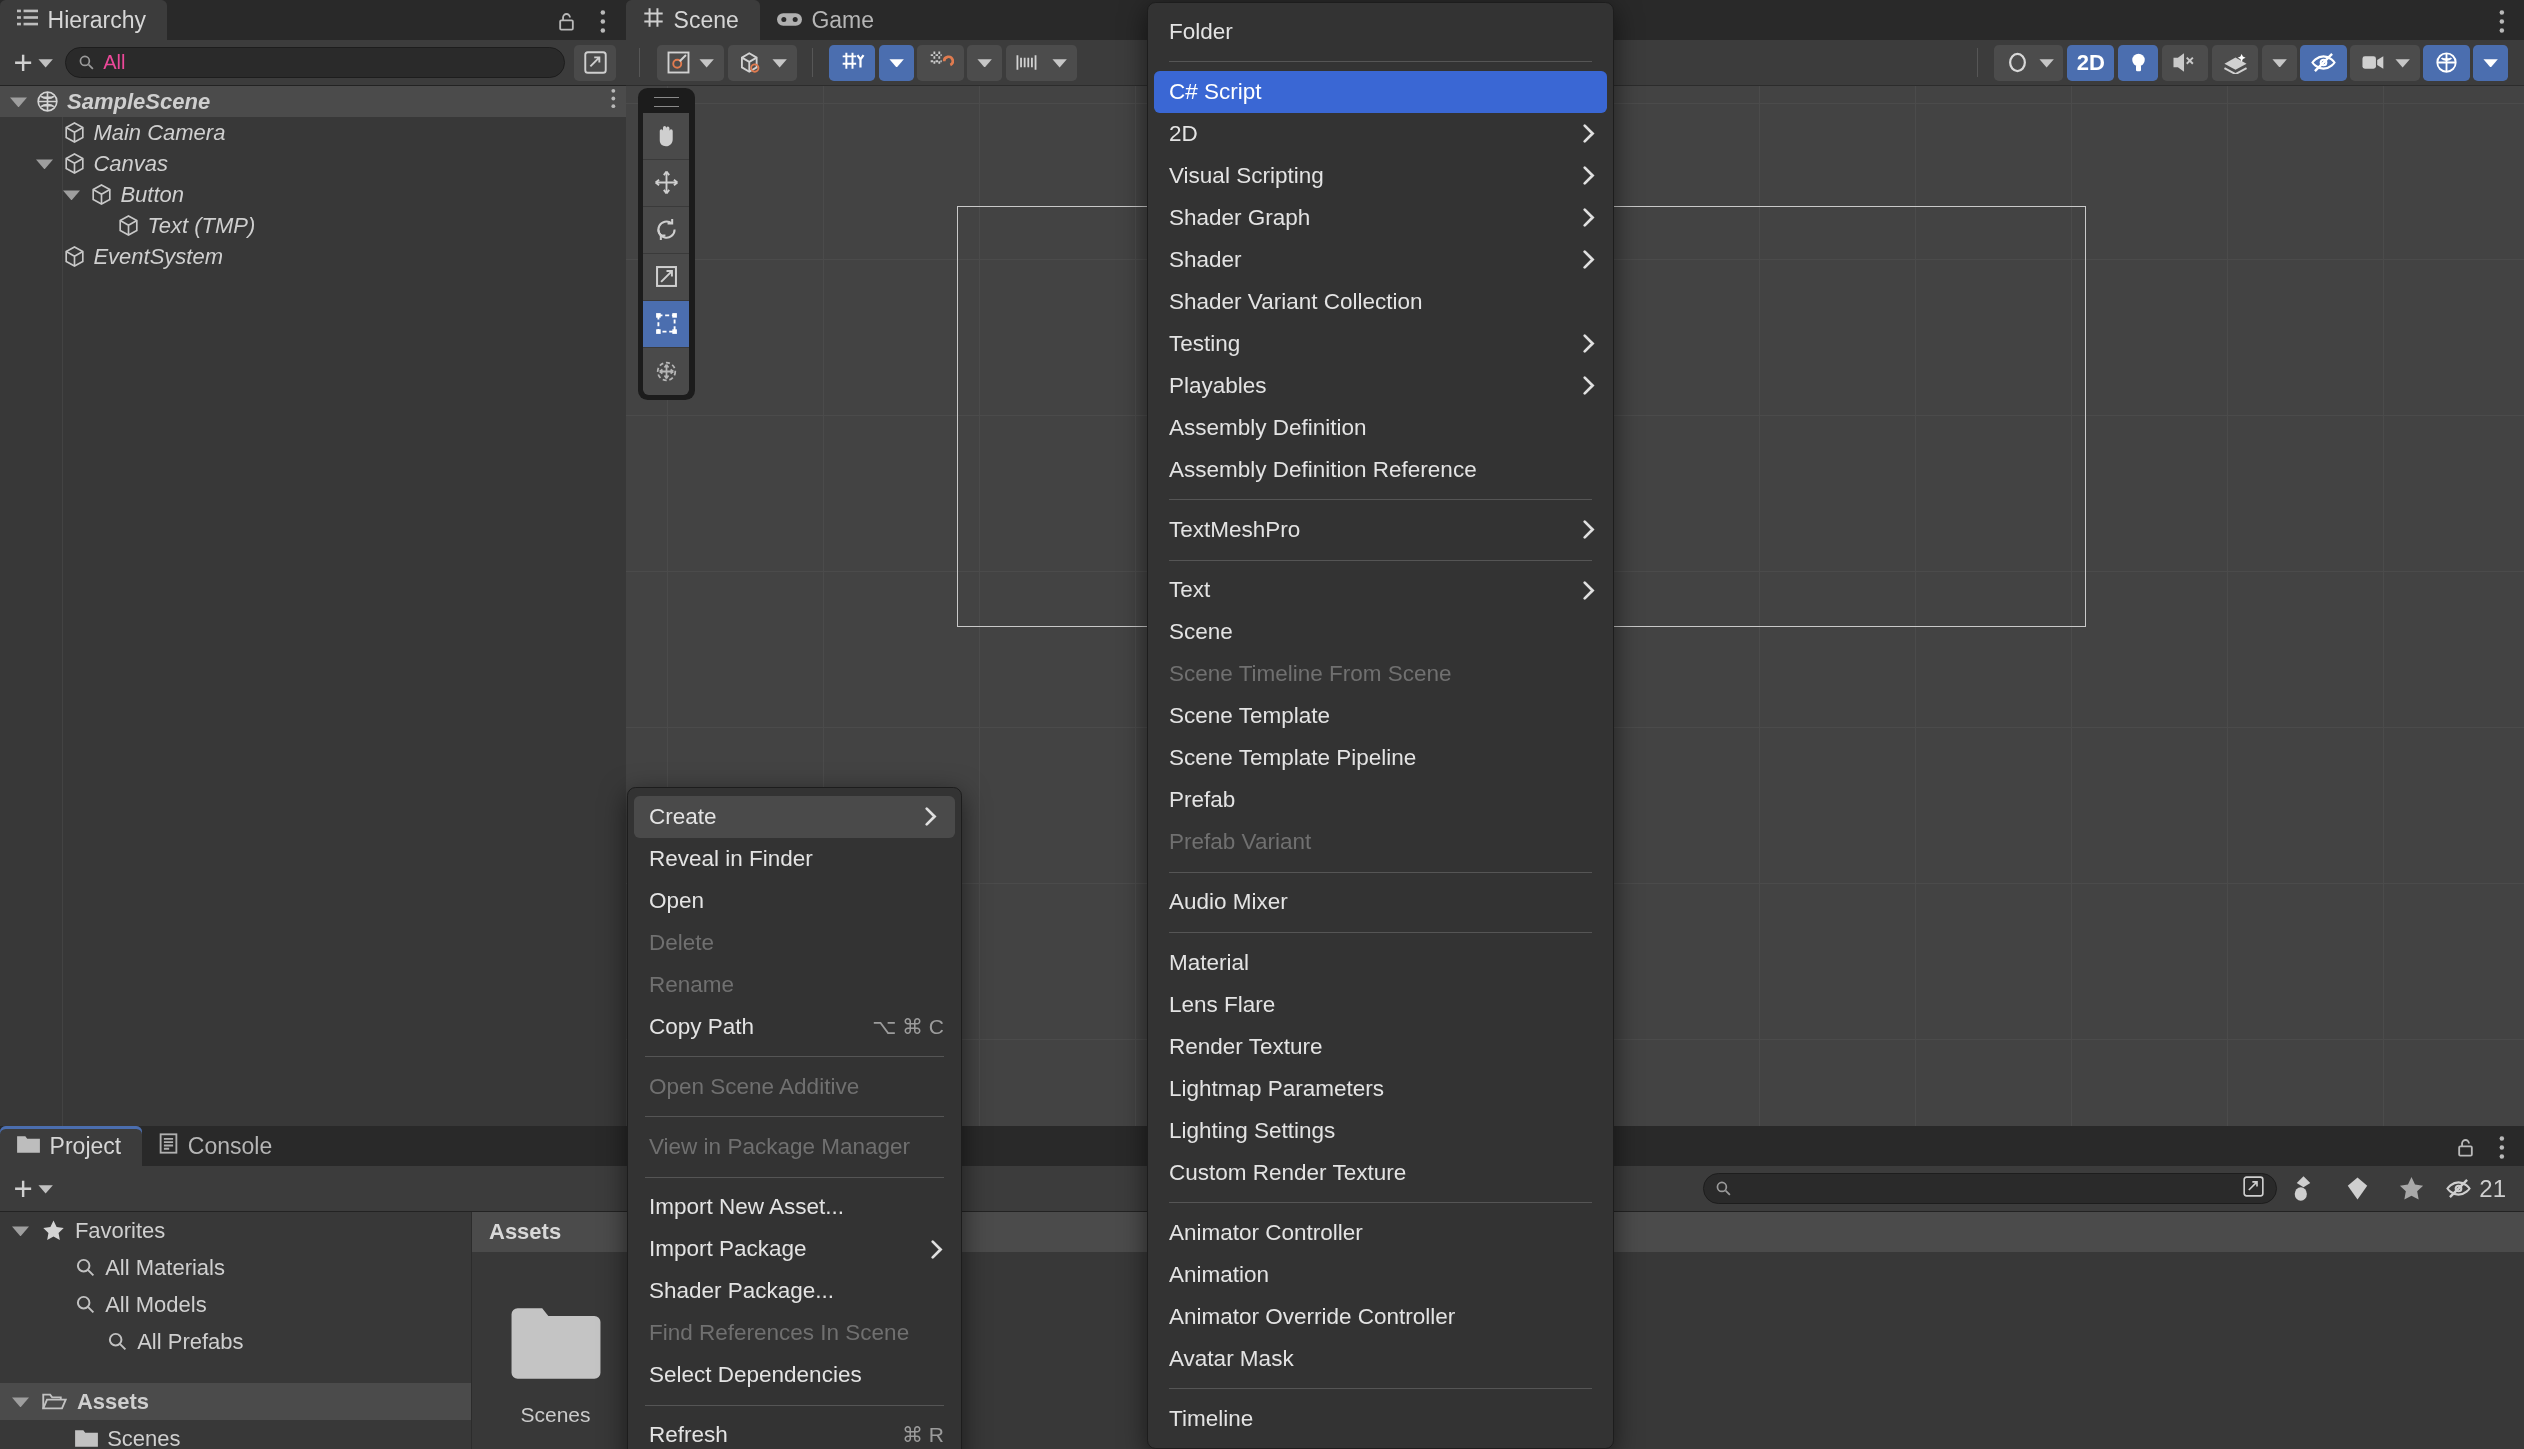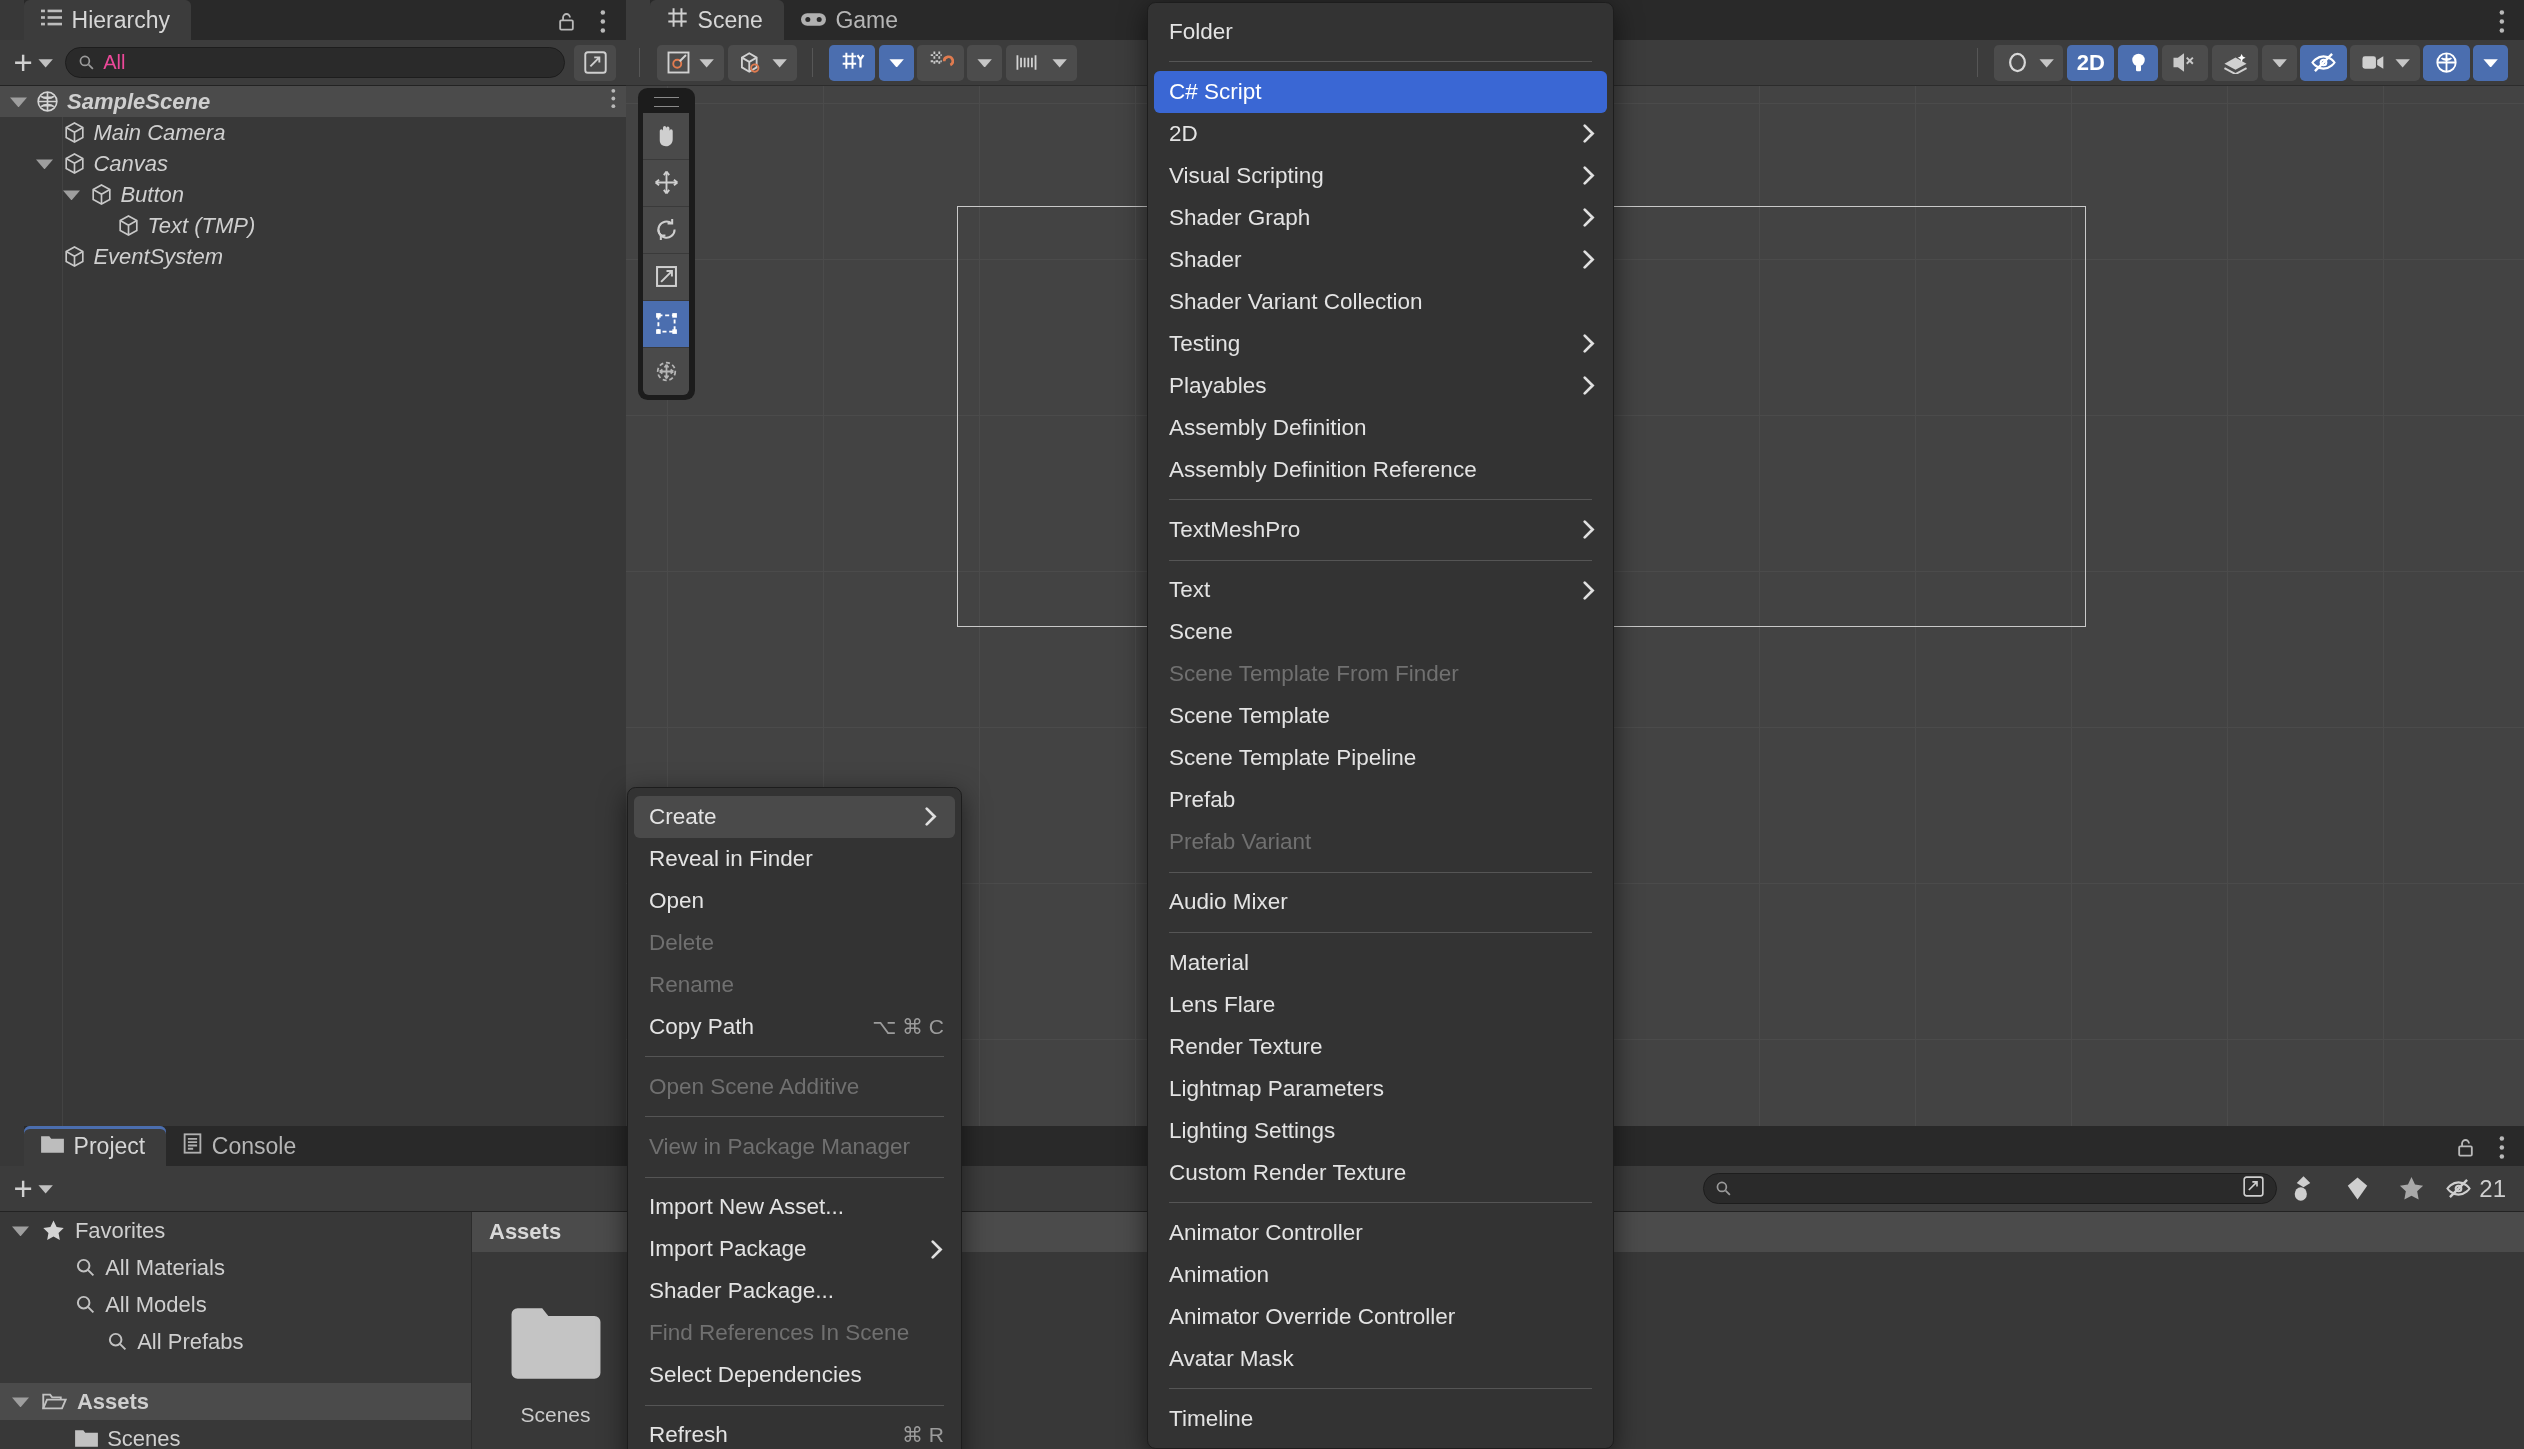--- a/index.html
+++ b/index.html
@@ -9,21 +9,21 @@
     font-family: "Liberation Sans", "DejaVu Sans", sans-serif;
     overflow: hidden;
     -webkit-font-smoothing: antialiased;
   }
   #root { position: relative; width: 2525px; height: 1449px; }
 
   
   .panel { position: absolute; background: #383838; }
   .tabbar {
     position: absolute; left: 0; right: 0; top: 0; height: 40px;
-    background: #292929; display: flex; align-items: flex-end; margin-left: 24px;
+    background: #292929; display: flex; align-items: flex-end;
   }
   .tab {
     height: 40px; display: flex; align-items: center; gap: 9.6px;
     padding: 0 21px 0 17px; font-size: 23px; color: #b6b6b6;
     border-top-left-radius: 5.7px; border-top-right-radius: 5.7px;
   }
   .tab.active { background: #3c3c3c; color: #d6d6d6; }
   .tab.accent-top { box-shadow: inset 0 2.9px 0 0 #4b6eaf; }
   .tabbar-right {
     margin-left: auto; display: flex; align-items: center;
@@ -834,21 +834,21 @@
         <span class="ar">
           <svg width="15.3" height="21" viewBox="0 0 11 16" fill="none" stroke="#e0e0e0" stroke-width="2.1" stroke-linecap="round">
             <path d="M2.5 2l6 6-6 6"></path>
           </svg>
         </span>
       </div>
       <div class="mi">
         <span>Scene</span>
       </div>
       <div class="mi dis">
-        <span>Scene Template From Finder</span>
+        <span>Scene Timeline From Scene</span>
       </div>
       <div class="mi">
         <span>Scene Template</span>
       </div>
       <div class="mi">
         <span>Scene Template Pipeline</span>
       </div>
       <div class="mi">
         <span>Prefab</span>
       </div>

